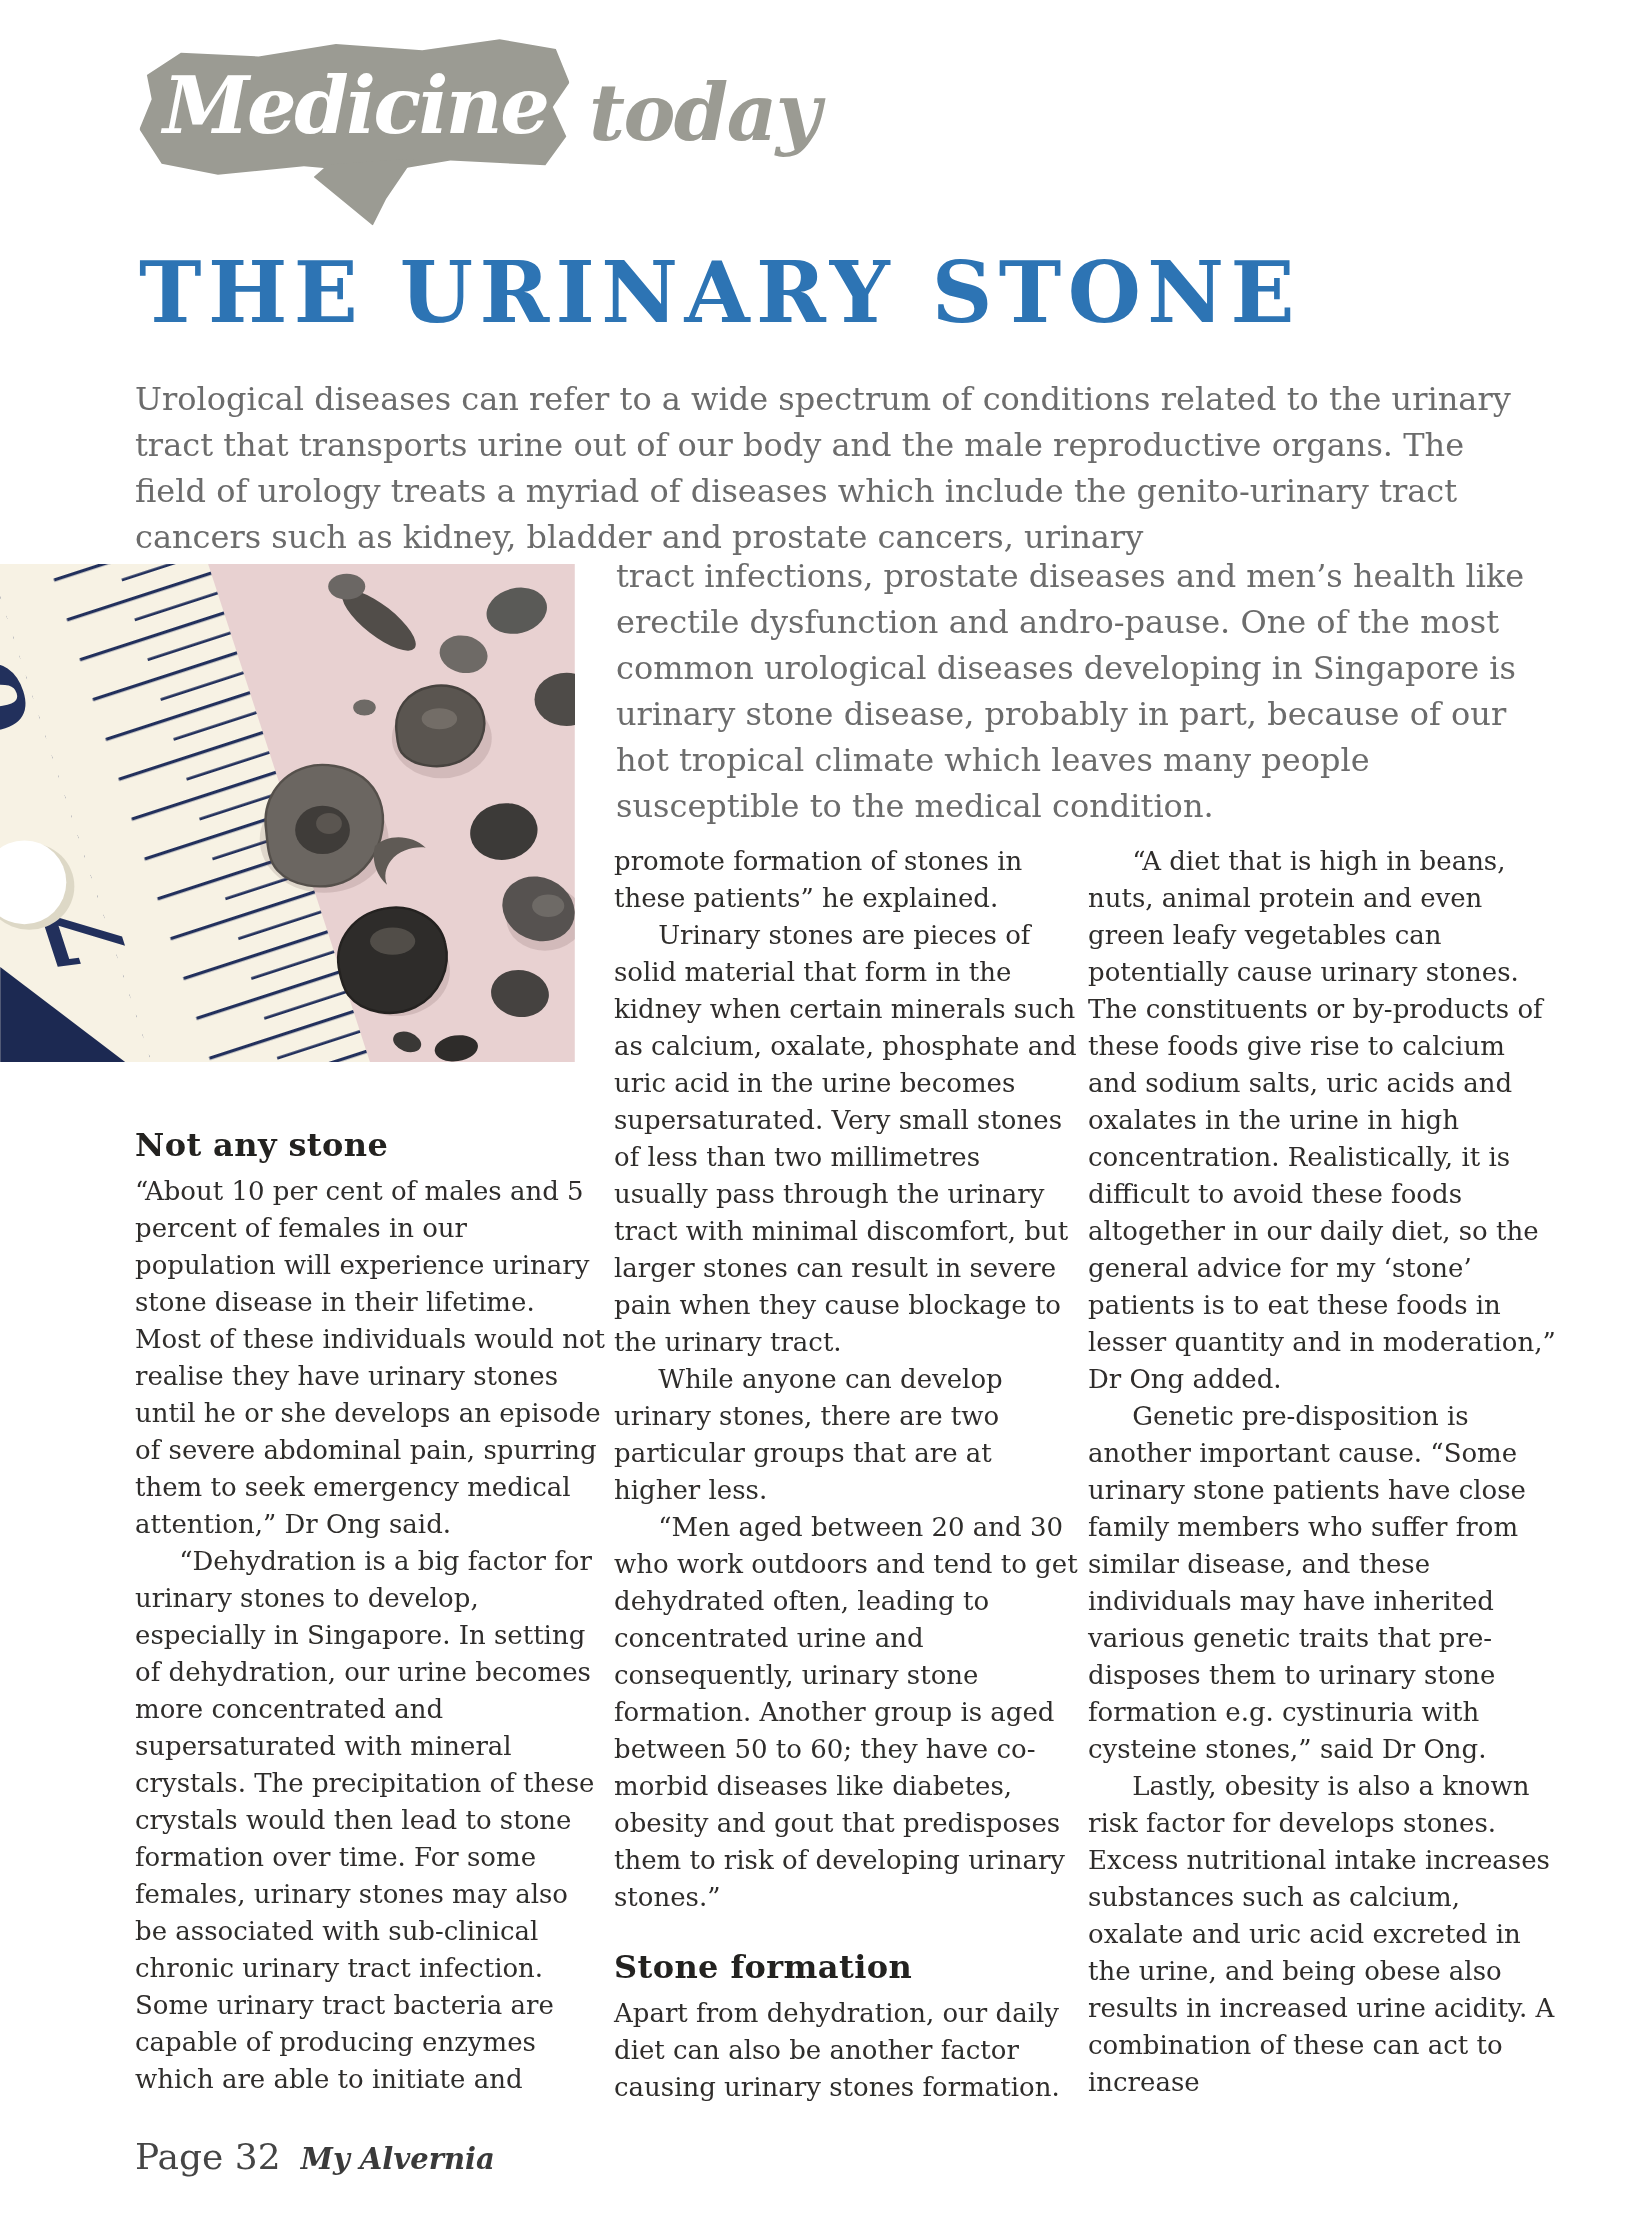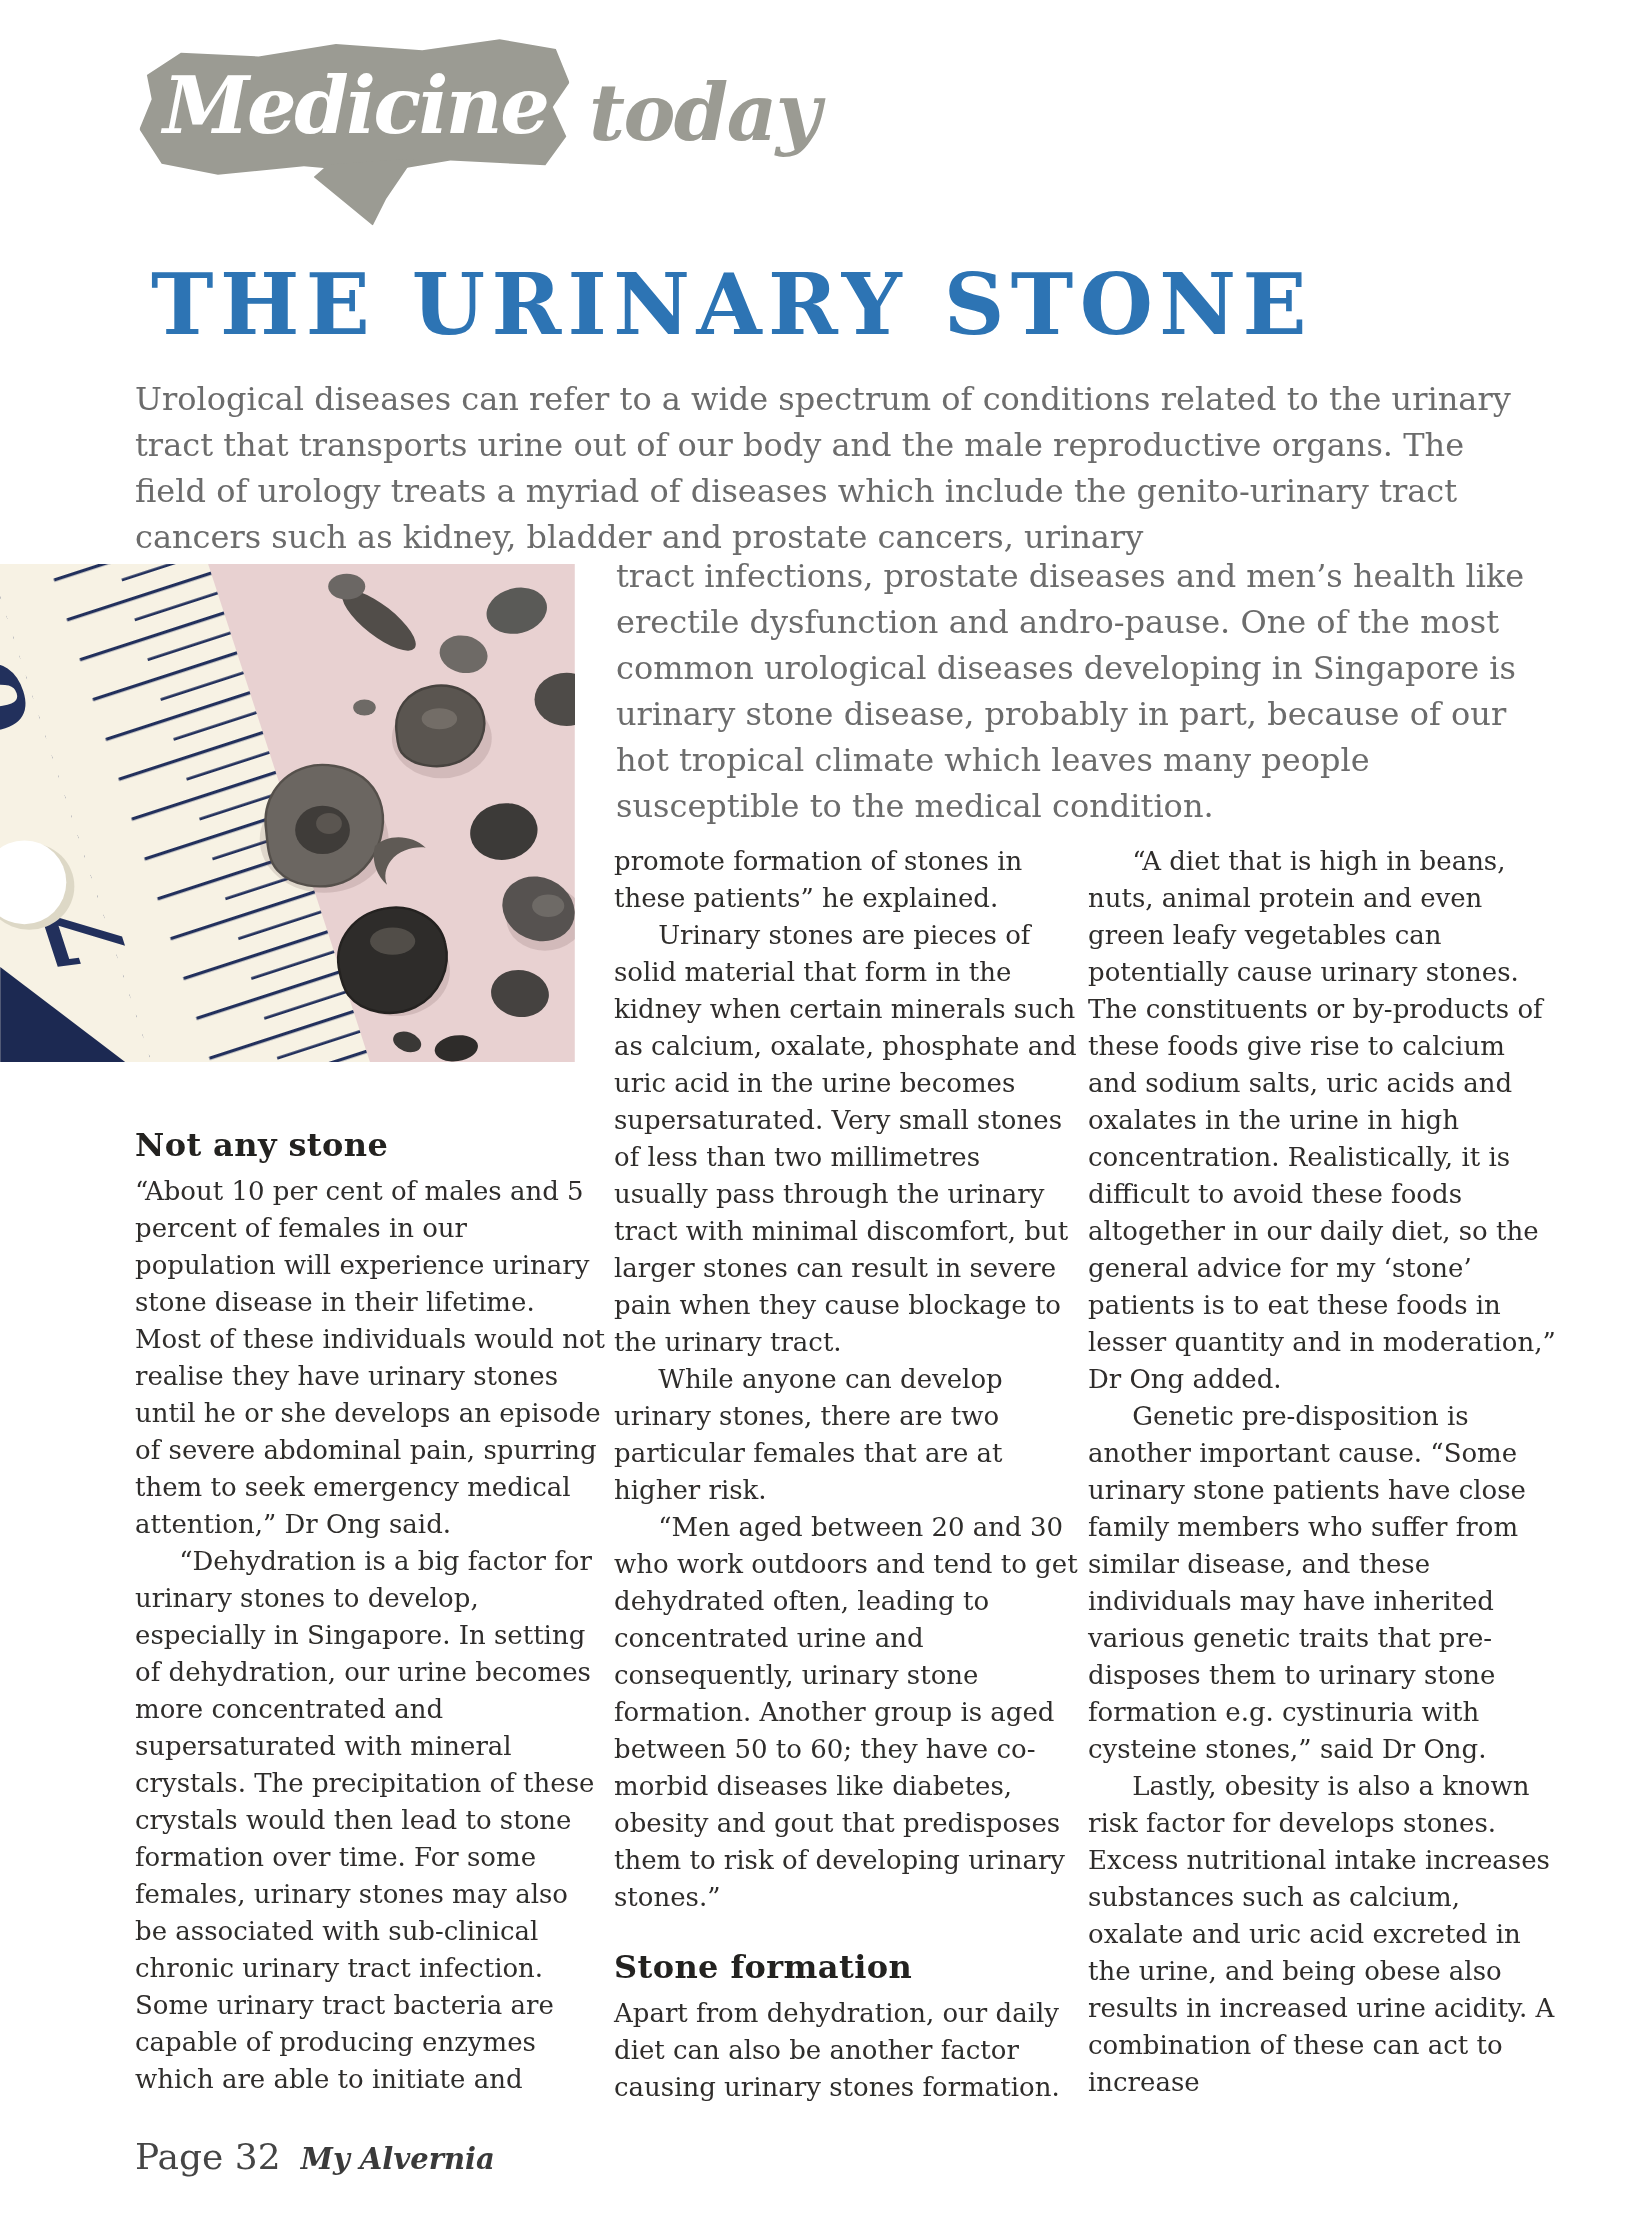--- a/index.html
+++ b/index.html
@@ -18,21 +18,21 @@
   #brush-tail{
     position:absolute;left:176px;top:127px;width:101px;height:64px;background:#9b9b93;
     transform:rotate(-4deg);
     clip-path:polygon(15% 0,100% 0,70% 60%,55% 100%,25% 55%,0 18%);
   }
   .brand{font-style:italic;font-weight:bold;font-size:78px;line-height:1;white-space:nowrap;}
   #brand-primary{position:absolute;left:24px;top:32px;color:#ffffff;letter-spacing:-2.4px;}
   #brand-secondary{position:absolute;left:450px;top:39px;color:#9b9b93;letter-spacing:-1.6px;}
   
   #article-title{
-    position:absolute;left:139px;top:251px;margin:12px;
+    position:absolute;left:139px;top:251px;margin:0;
     font-size:84px;font-weight:bold;color:#2d74b4;letter-spacing:6.4px;line-height:1;
     white-space:nowrap;
   }
   
   .intro{
     color:#6c6c6c;font-size:32px;line-height:46px;font-weight:normal;
   }
   #intro-top{position:absolute;left:135px;top:376px;width:1378px;margin:0;}
   #intro-side{position:absolute;left:604px;top:541px;width:915px;margin:12px;}
   
@@ -137,21 +137,21 @@
 
 <div id="col-left" class="col">
   <h2>Not any stone</h2>
   <p>“About 10 per cent of males and 5 percent of females in our population will experience urinary stone disease in their lifetime. Most of these individuals would not realise they have urinary stones until he or she develops an episode of severe abdominal pain, spurring them to seek emergency medical attention,” Dr Ong said.</p>
   <p class="indent">“Dehydration is a big factor for urinary stones to develop, especially in Singapore. In setting of dehydration, our urine becomes more concentrated and supersaturated with mineral crystals. The precipitation of these crystals would then lead to stone formation over time. For some females, urinary stones may also be associated with sub-clinical chronic urinary tract infection. Some urinary tract bacteria are capable of producing enzymes which are able to initiate and</p>
 </div>
 
 <div id="col-mid" class="col">
   <p>promote formation of stones in these patients” he explained.</p>
   <p class="indent">Urinary stones are pieces of solid material that form in the kidney when certain minerals such as calcium, oxalate, phosphate and uric acid in the urine becomes supersaturated. Very small stones of less than two millimetres usually pass through the urinary tract with minimal discomfort, but larger stones can result in severe pain when they cause blockage to the urinary tract.</p>
-  <p class="indent">While anyone can develop urinary stones, there are two particular females that are at higher risk.</p>
+  <p class="indent">While anyone can develop urinary stones, there are two particular groups that are at higher less.</p>
   <p class="indent">“Men aged between 20 and 30 who work outdoors and tend to get dehydrated often, leading to concentrated urine and consequently, urinary stone formation. Another group is aged between 50 to 60; they have co-morbid diseases like diabetes, obesity and gout that predisposes them to risk of developing urinary stones.”</p>
   <h2 class="mid-heading">Stone formation</h2>
   <p>Apart from dehydration, our daily diet can also be another factor causing urinary stones formation.</p>
 </div>
 
 <div id="col-right" class="col">
   <p class="indent">“A diet that is high in beans, nuts, animal protein and even green leafy vegetables can potentially cause urinary stones. The constituents or by-products of these foods give rise to calcium and sodium salts, uric acids and oxalates in the urine in high concentration. Realistically, it is difficult to avoid these foods altogether in our daily diet, so the general advice for my ‘stone’ patients is to eat these foods in lesser quantity and in moderation,” Dr Ong added.</p>
   <p class="indent">Genetic pre-disposition is another important cause. “Some urinary stone patients have close family members who suffer from similar disease, and these individuals may have inherited various genetic traits that pre-disposes them to urinary stone formation e.g. cystinuria with cysteine stones,” said Dr Ong.</p>
   <p class="indent">Lastly, obesity is also a known risk factor for develops stones. Excess nutritional intake increases substances such as calcium, oxalate and uric acid excreted in the urine, and being obese also results in increased urine acidity. A combination of these can act to increase</p>
 </div>

